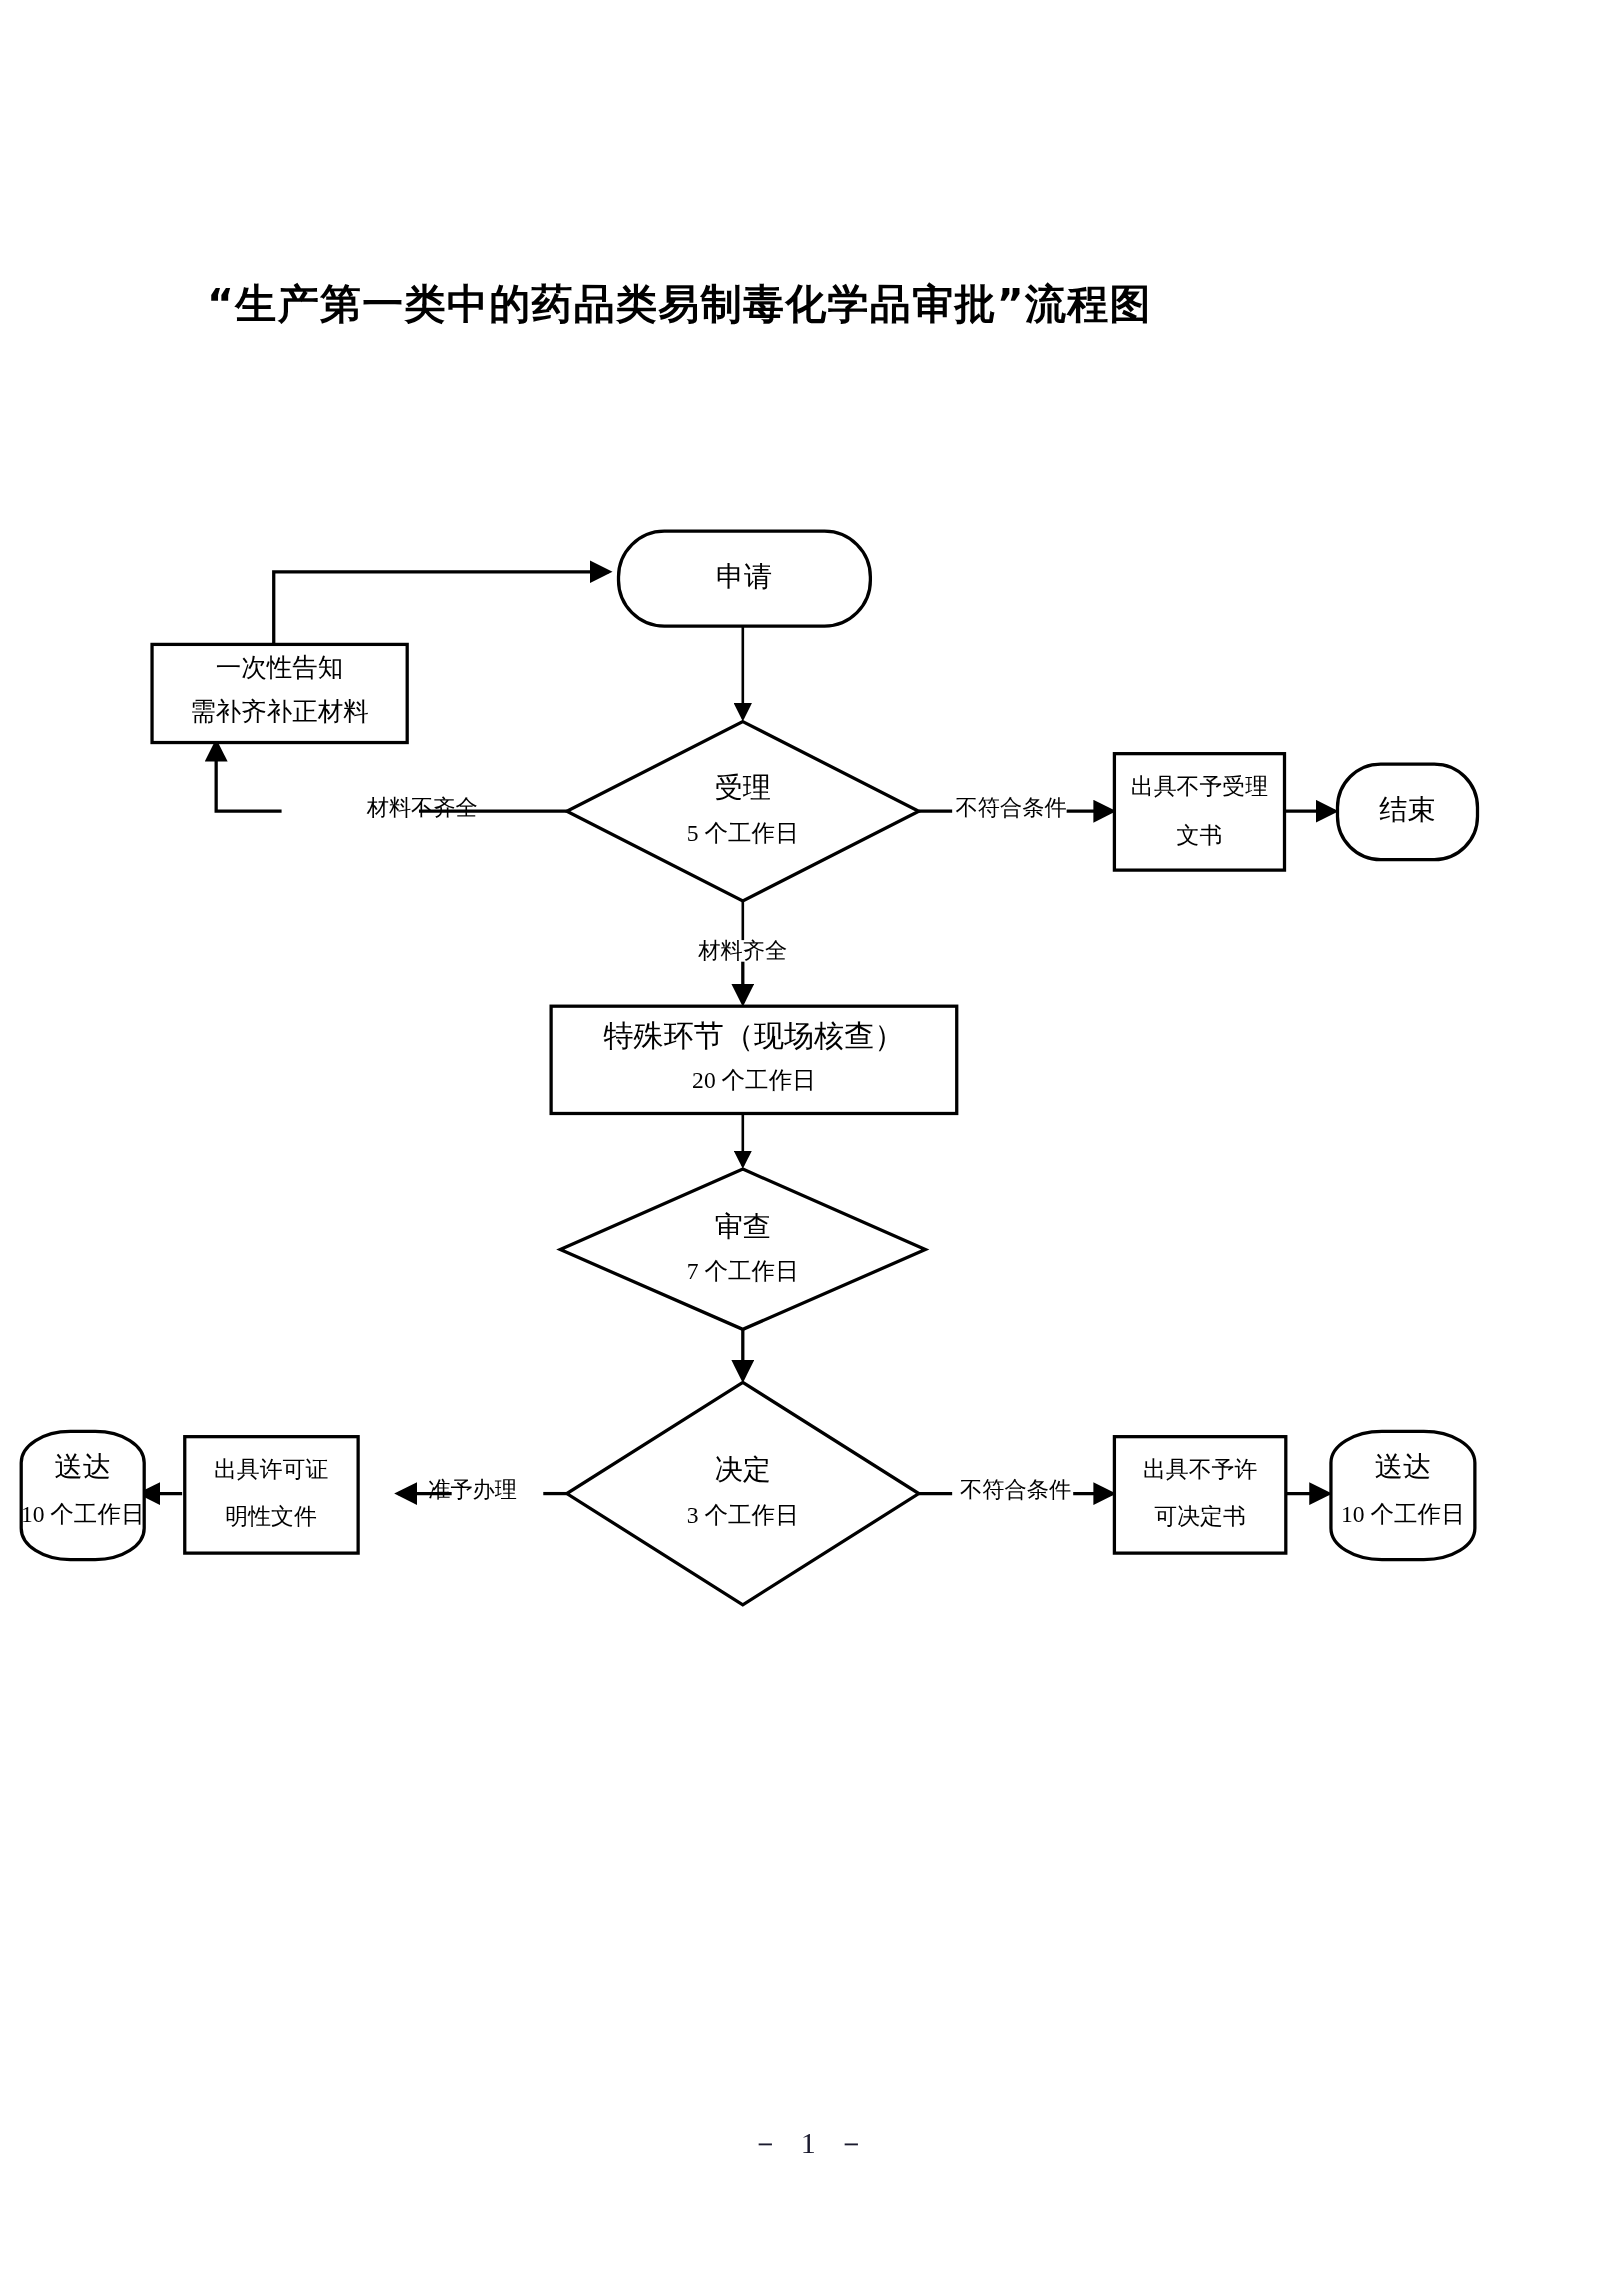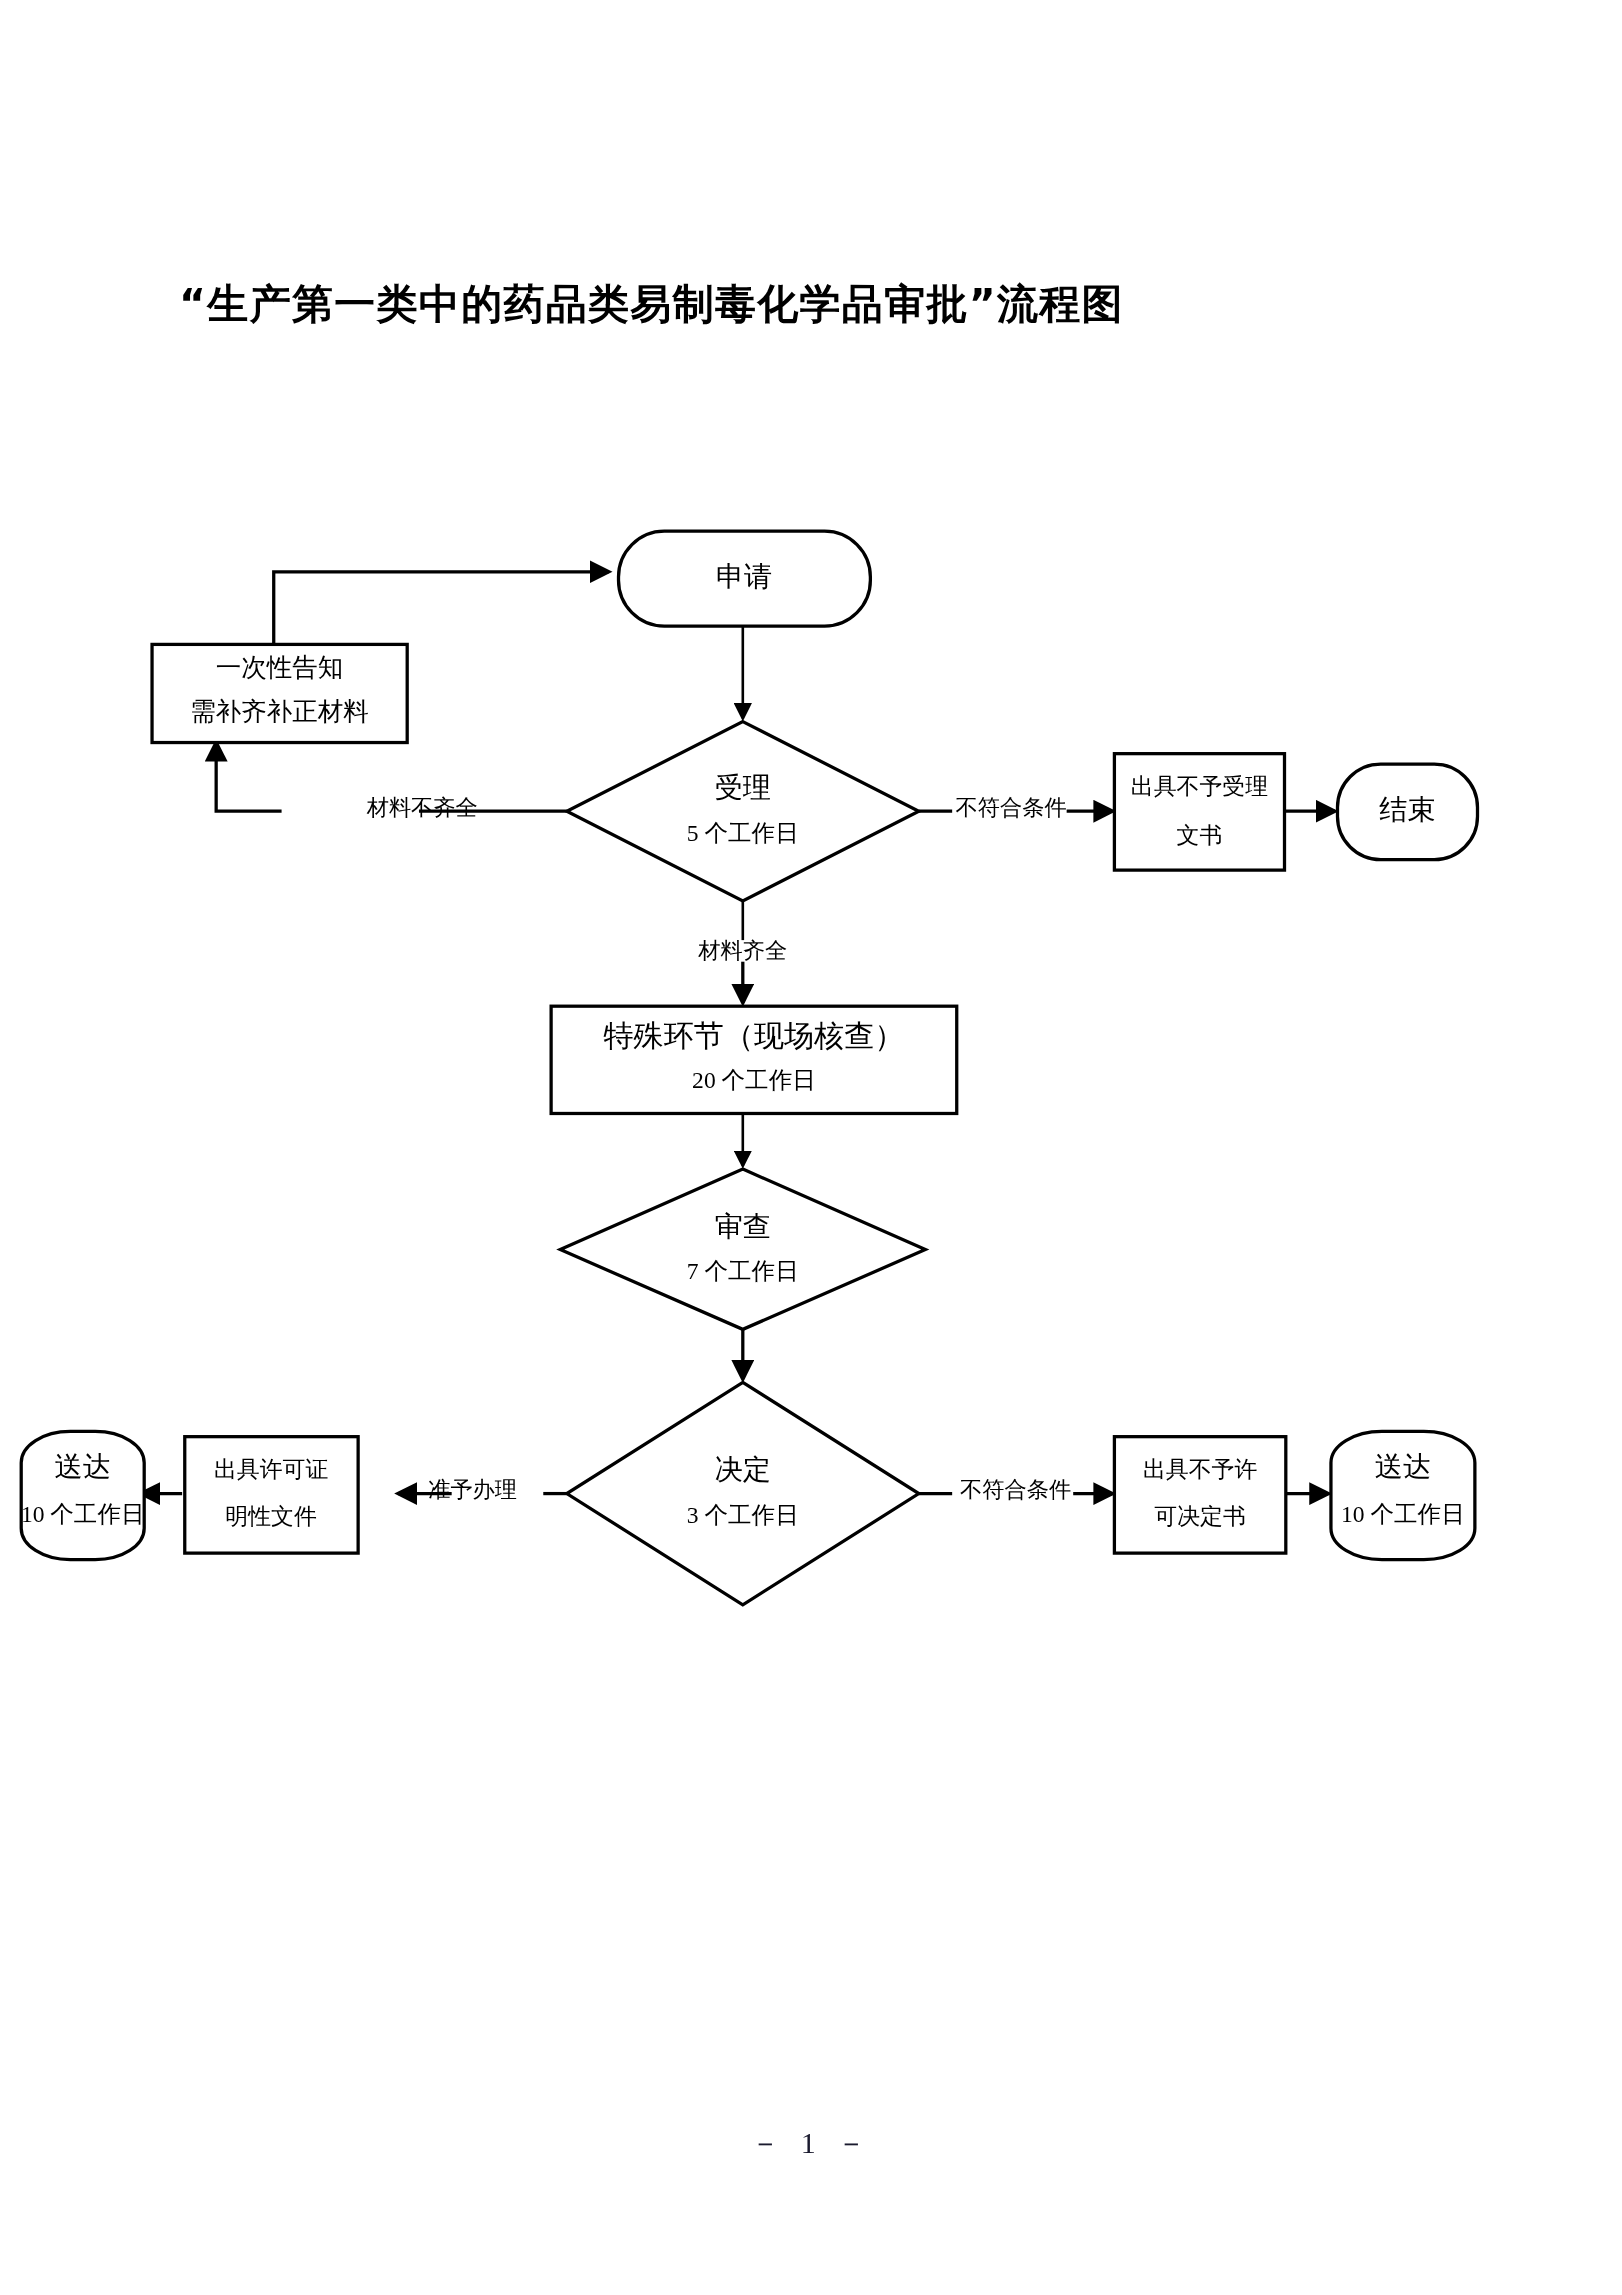--- a/index.html
+++ b/index.html
@@ -25,20 +25,21 @@
     left: 0;
     top: 277px;
     width: 1303px;
     text-align: center;
     font-family: "DejaVu Sans", "Liberation Sans", sans-serif;
     font-weight: bold;
     font-size: 41px;
     letter-spacing: 1.3px;
     color: #000000;
     white-space: nowrap;
+    padding-left: 28px;
   }
   
   .page-footer {
     position: absolute;
     left: 0;
     top: 2123px;
     width: 1623px;
     text-align: center;
     font-family: "Liberation Serif", serif;
     font-size: 30px;

